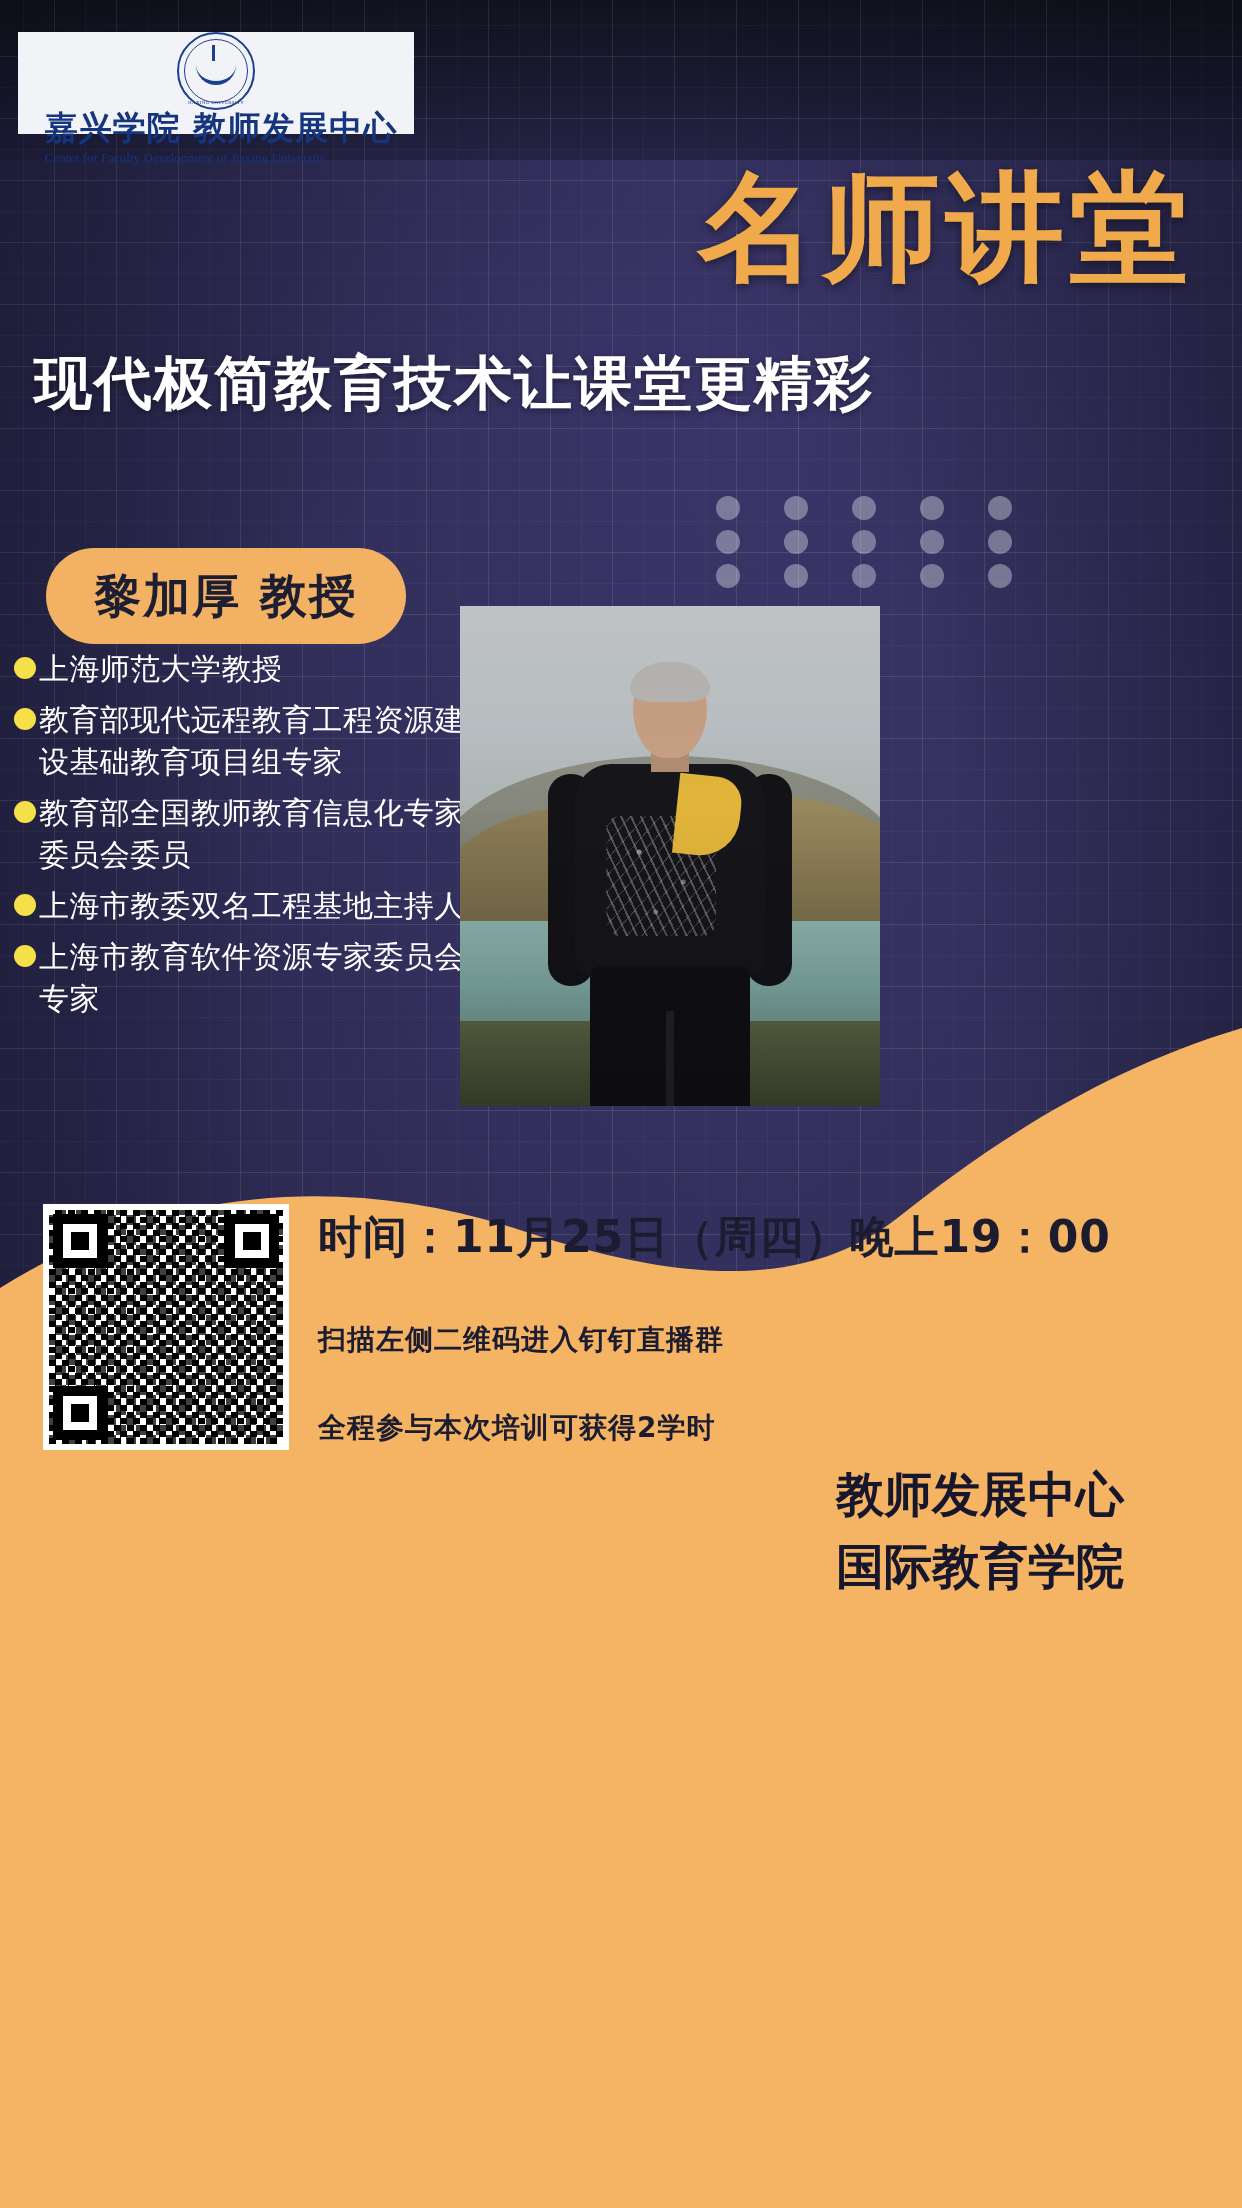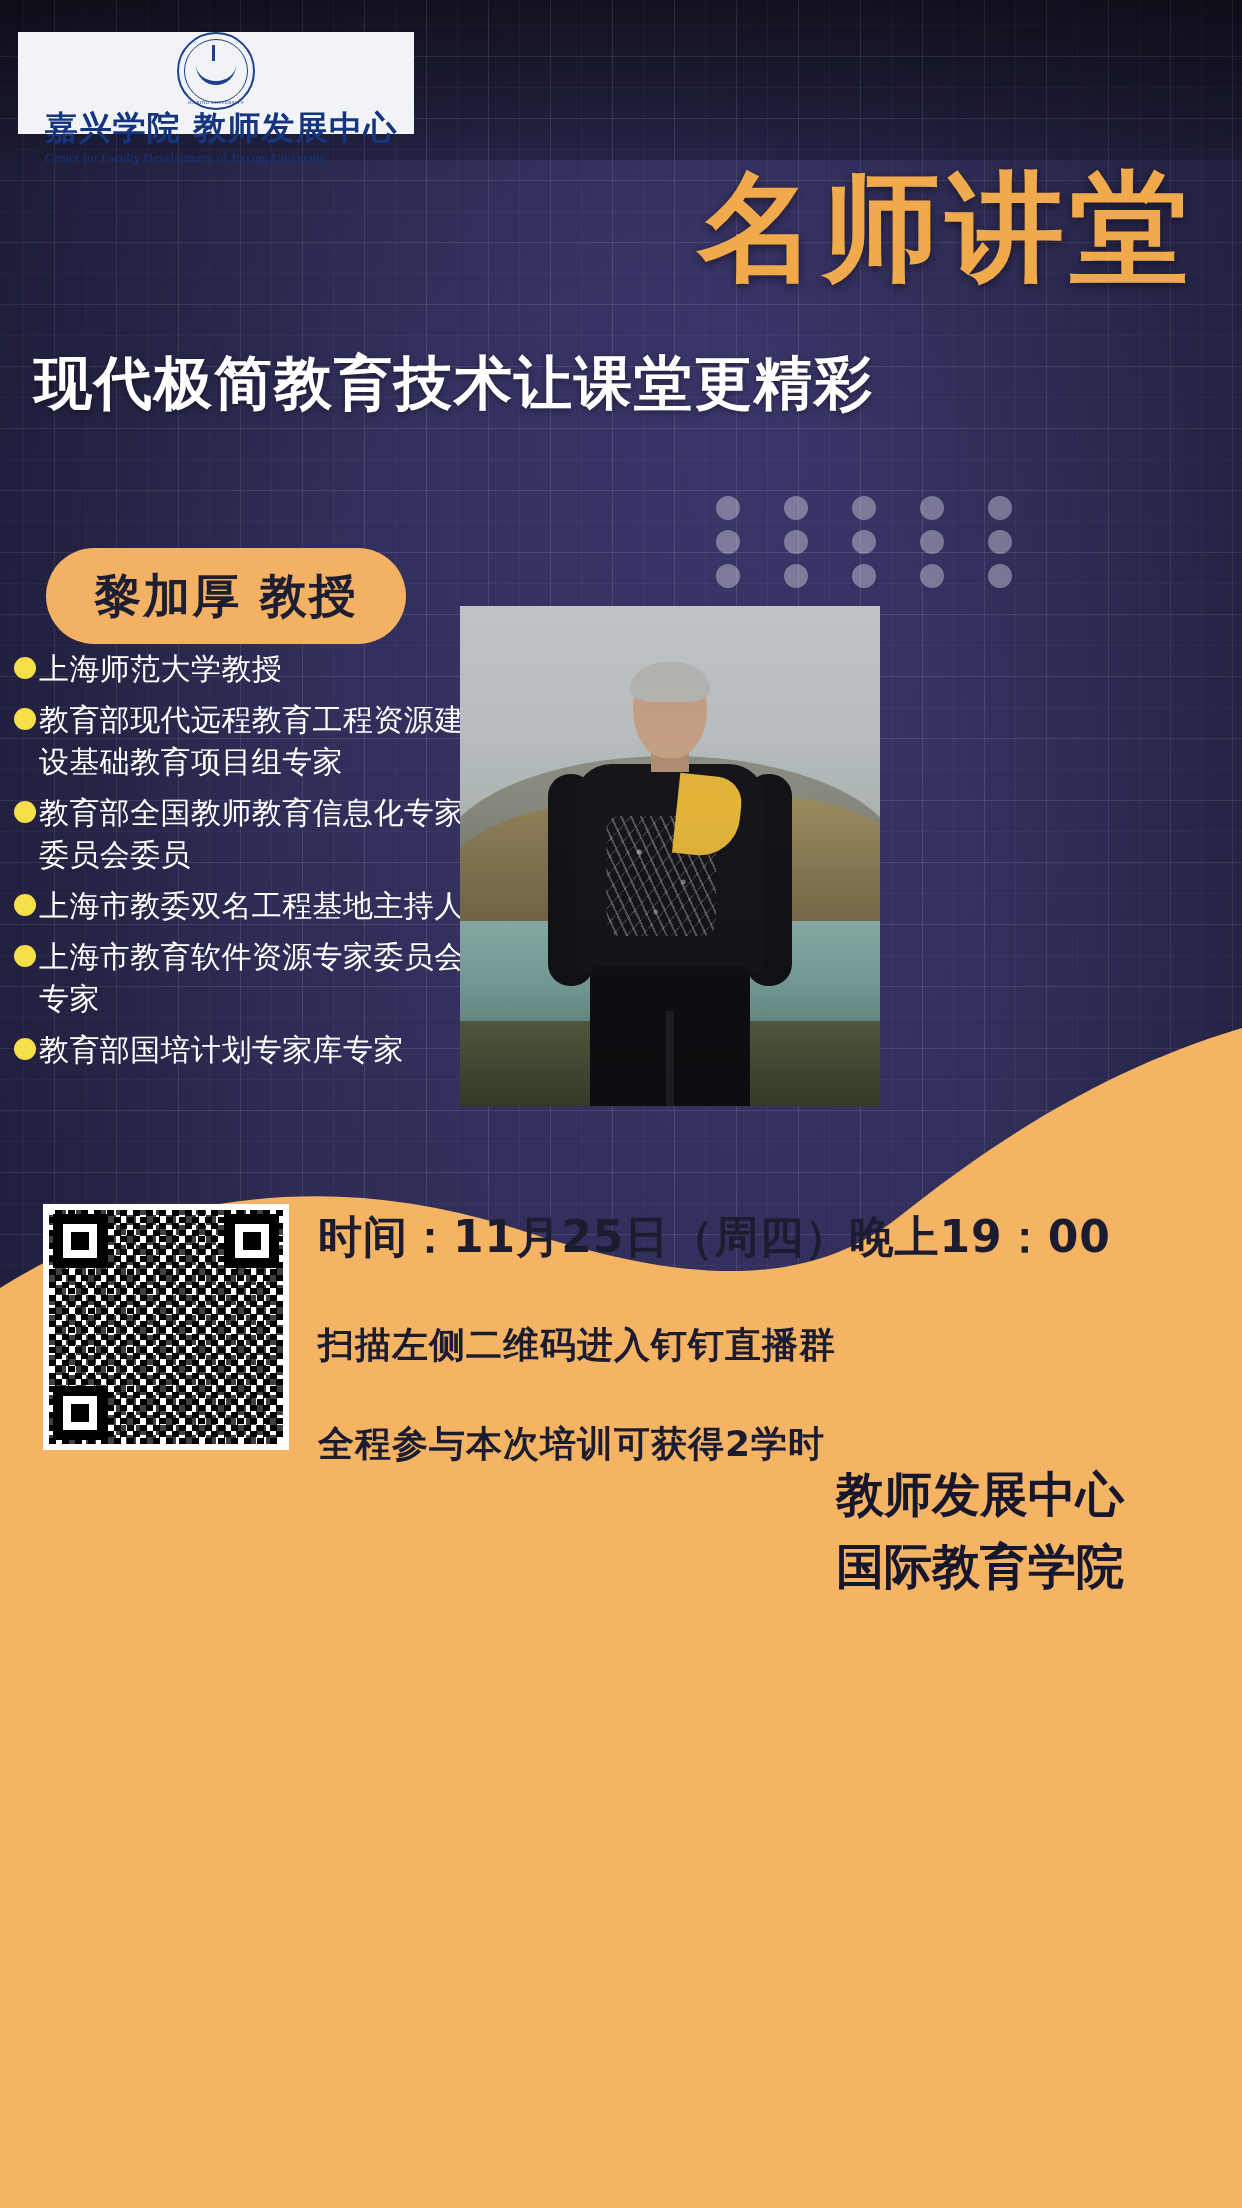--- a/index.html
+++ b/index.html
@@ -466,21 +466,21 @@
     color: #1c1c30;
     font-weight: bold;
     font-family: "DejaVu Sans", "Liberation Sans", sans-serif;
   }
   .info-line.time {
     font-size: 44px;
     letter-spacing: 1px;
     margin-bottom: 54px;
   }
   .info-line.note {
-    font-size: 36px;
+    font-size: 28px;
     letter-spacing: 1px;
     margin-bottom: 50px;
   }
   .signature {
     position: absolute;
     right: 118px;
     top: 1458px;
     text-align: center;
     color: #16162c;
     font-weight: bold;
@@ -550,24 +550,20 @@
       <span class="bio-bullet"></span>
       <span class="bio-text">教育部全国教师教育信息化专家委员会委员</span>
     </div>
     <div class="bio-item">
       <span class="bio-bullet"></span>
       <span class="bio-text">上海市教委双名工程基地主持人</span>
     </div>
     <div class="bio-item">
       <span class="bio-bullet"></span>
       <span class="bio-text">上海市教育软件资源专家委员会专家</span>
-    </div>
-    <div class="bio-item">
-      <span class="bio-bullet"></span>
-      <span class="bio-text">教育部国培计划专家库专家</span>
     </div>
   </div>
 
   <div class="photo">
     <div class="sky"></div>
     <div class="hill-far"></div>
     <div class="hill-near"></div>
     <div class="hill-right"></div>
     <div class="water"></div>
     <div class="shore"></div>

